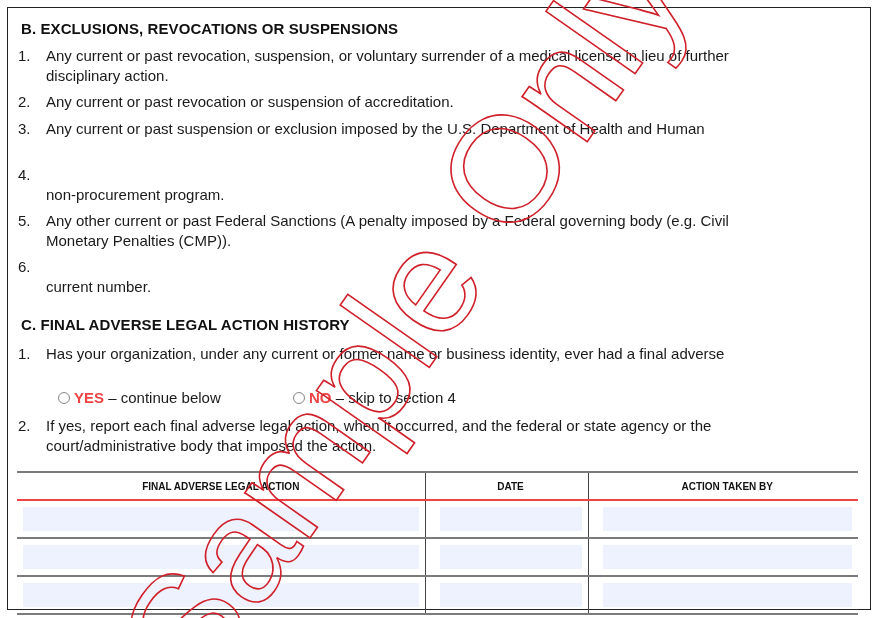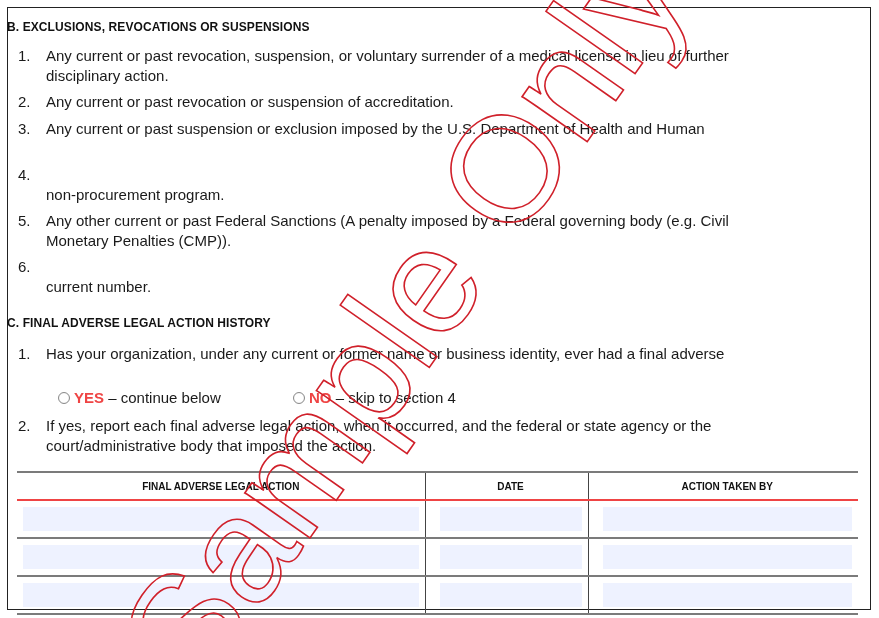--- a/index.html
+++ b/index.html
@@ -1,20 +1,20 @@
 <!DOCTYPE html>
 <html><head>
 <meta charset="utf-8">
 <style>
   html, body { margin: 0; padding: 0; background: #ffffff; }
   body { width: 879px; height: 618px; position: relative; overflow: hidden;
          font-family: "Liberation Sans", "DejaVu Sans", sans-serif; color: #1a1a1a; }
   .frame { position: absolute; left: 7px; top: 7px; width: 864px; height: 603px;
            border: 1px solid #222; box-sizing: border-box; background: #fff; }
-  .section-title { position: absolute; left: 7px; font-weight: bold; font-size: 12px;
+  .section-title { position: absolute; left: 21px; font-weight: bold; font-size: 15px;
                    color: #111; letter-spacing: 0.1px; white-space: nowrap; }
   .item { position: absolute; left: 18px; width: 830px; font-size: 15px; line-height: 20px; }
   .item .num { position: absolute; left: 0; top: 0; }
   .item .txt { position: absolute; left: 28px; top: 0; width: 810px; }
   .radio-row { position: absolute; left: 58px; top: 389px; font-size: 15px; height: 20px; }
   .radio { display: inline-block; width: 12px; height: 12px; border: 1px solid #8a8a8a;
            border-radius: 50%; box-sizing: border-box; vertical-align: -1px; margin-right: 4px;
            background: radial-gradient(circle, #fff 55%, #ddd 100%); }
   .opt { position: absolute; top: 0; white-space: nowrap; }
   .opt b { color: #ef4444; }

